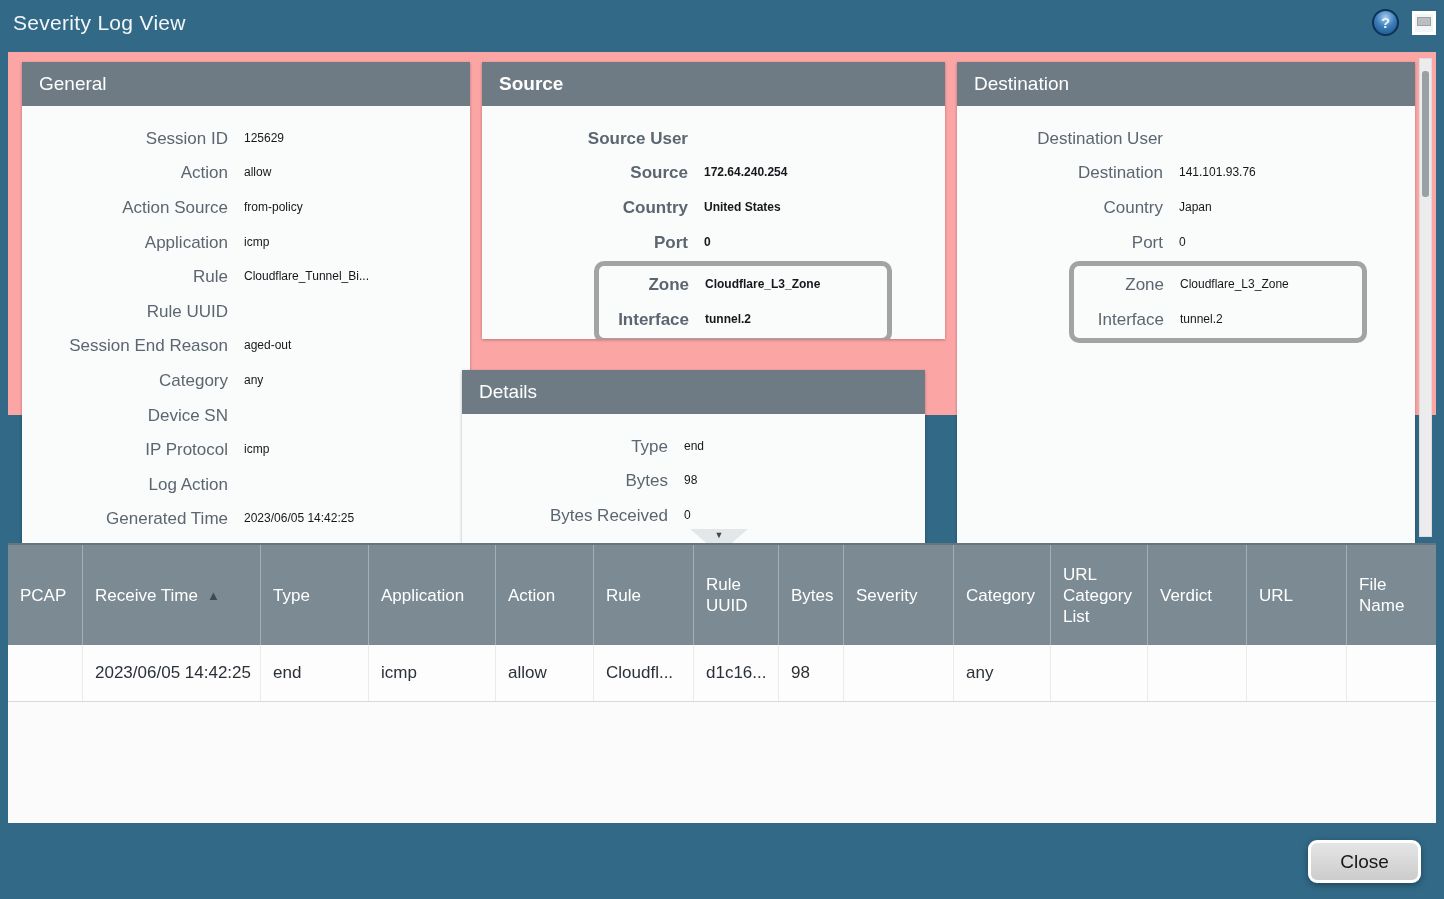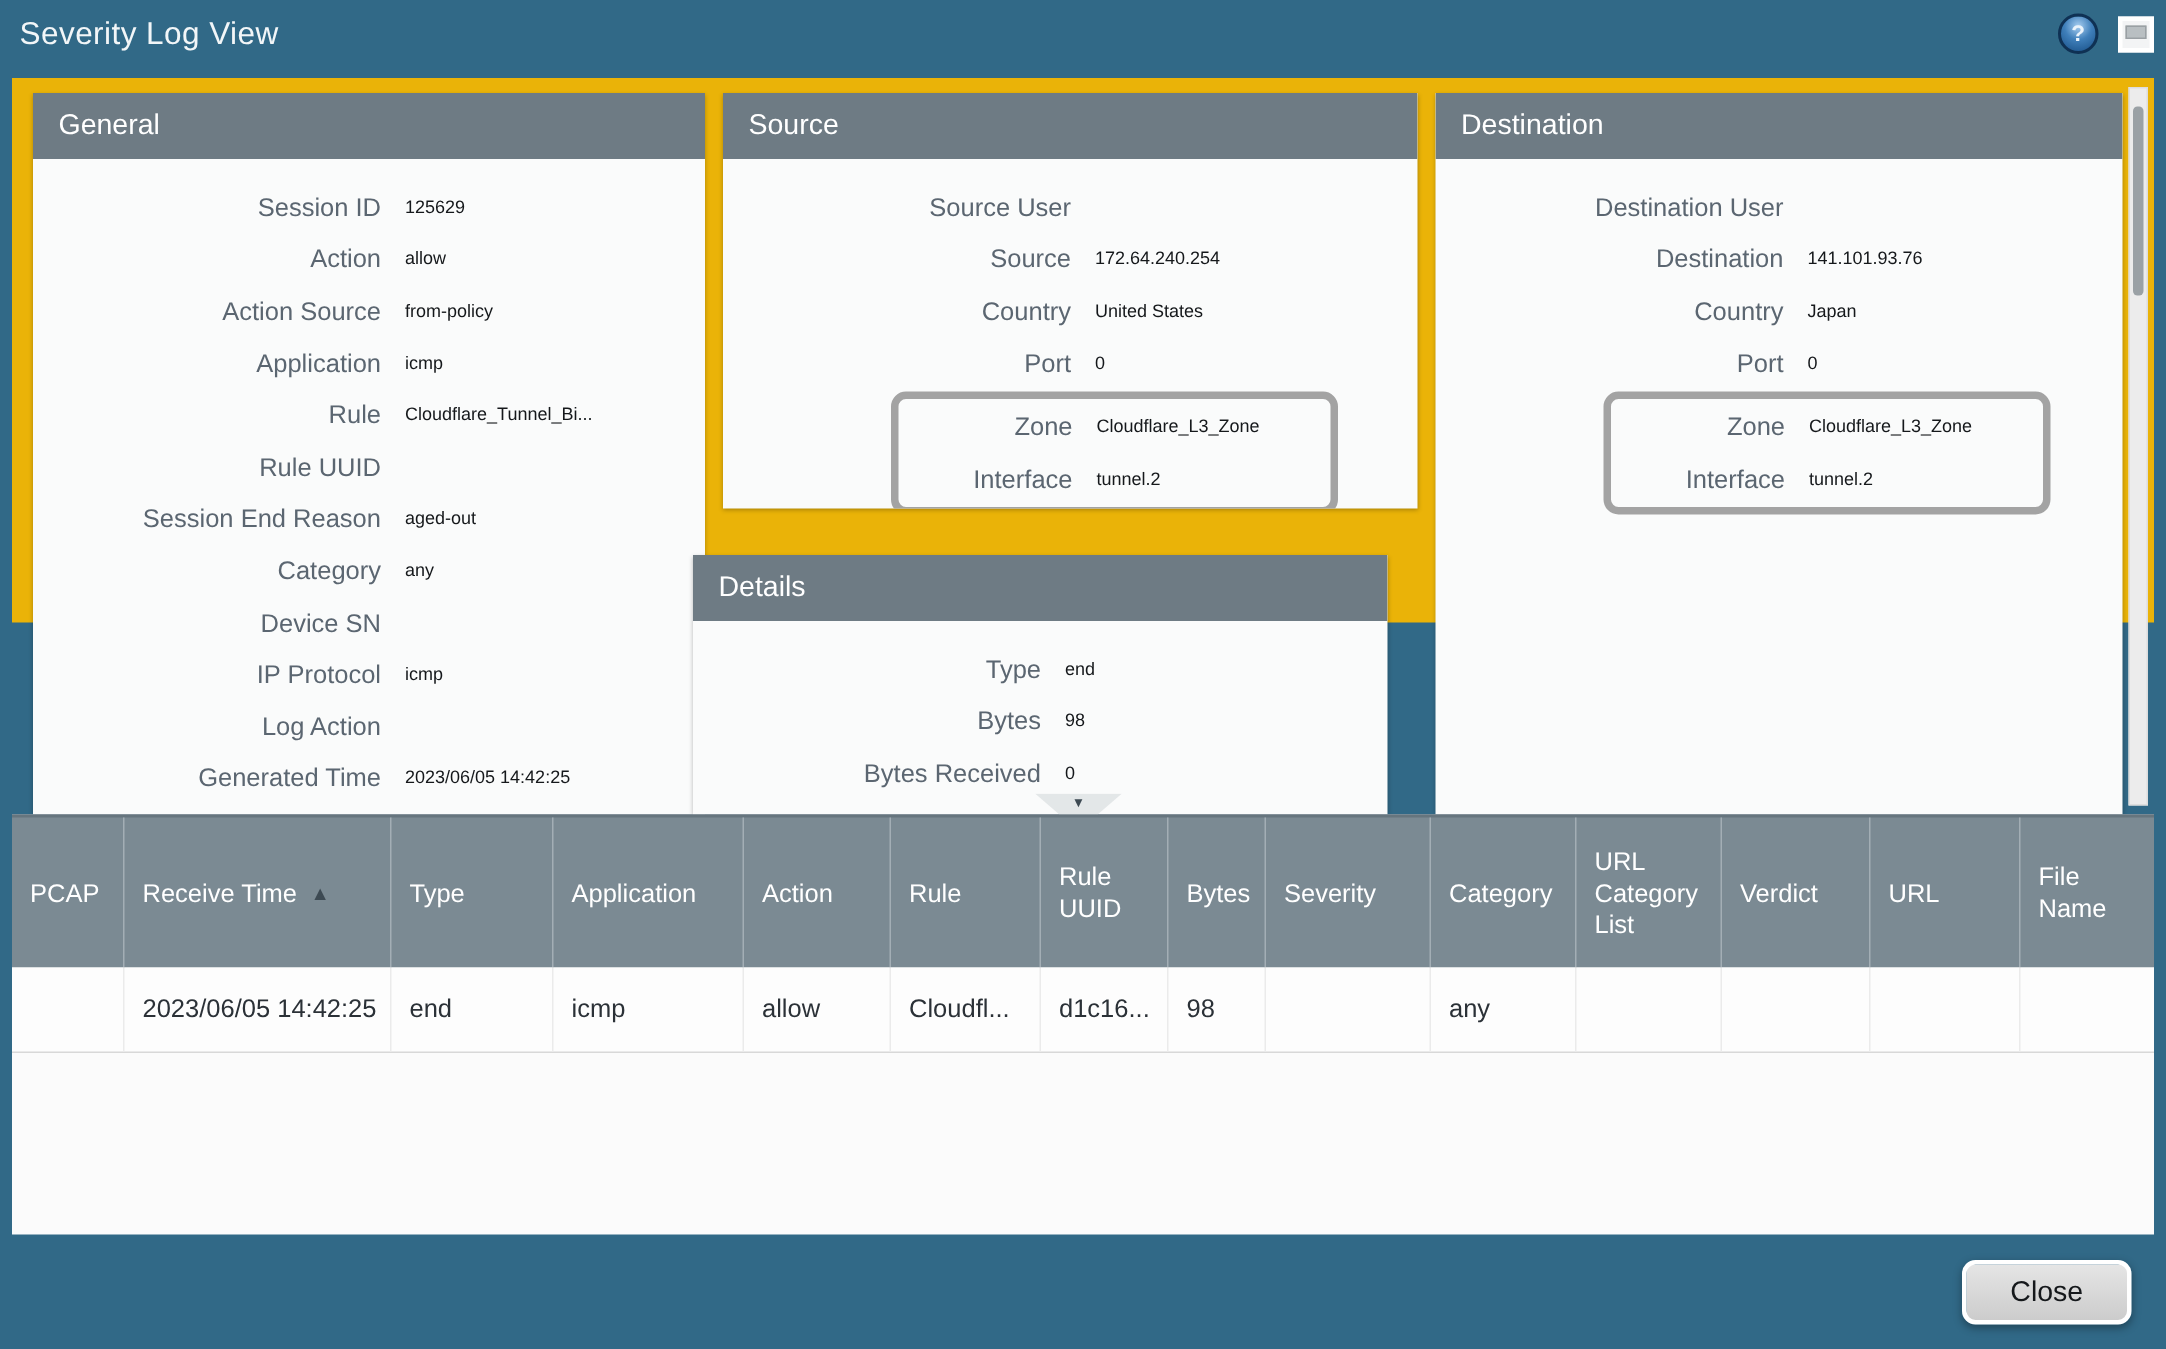--- a/index.html
+++ b/index.html
@@ -25,39 +25,39 @@
     display:flex; align-items:center; justify-content:center;
   }
   .win-icon {
     width:24px; height:24px; border:3px solid #fff; background:#f3f4f5; cursor:pointer;
   }
   .win-inner { margin:3px 2px 0 2px; height:9px; background:#b9bfc2; border:1px solid #9aa0a4; }
 
   
   .top-section {
     position:absolute; left:8px; top:52px; width:1428px; height:363px;
-    background:#eab308;
+    background:#fca5a5;
   }
   .panel { position:absolute; background:#fafbfb; box-shadow:0 1px 3px rgba(0,0,0,.28); }
   .panel-header {
     height:44px; line-height:44px; padding-left:17px;
     background:#6e7b84; color:#fff; font-size:19px;
   }
   .panel-body { padding-top:15px; }
-  .f-row { display:flex; align-items:flex-end;padding-left:26px; }
+  .f-row { display:flex; align-items:flex-end; }
   .f-label {
     width:206px; text-align:right; color:#5b6671; font-size:17px;
     line-height:19px; padding:7.8px 0; flex:0 0 auto;
   }
   .f-value {
     margin-left:16px; color:#15181b; font-size:12px; line-height:19px;
     padding:7.8px 0; max-width:230px;
   }
   .panel-general   { left:14px;  top:10px;  width:448px; height:481px; overflow:hidden; }
-  .panel-source    { left:474px; top:10px;  width:463px; height:277px; overflow:hidden; }
+  .panel-source    { left:474px; top:10px;  width:463px; height:277px; overflow:hidden;font-weight:bold; }
   .panel-details   { left:454px; top:318px; width:463px; height:173px; overflow:hidden; }
   .panel-destination { left:949px; top:10px; width:458px; height:481px; overflow:hidden; }
 
   .red-box {
     margin:2px 0 0 112px; width:298px;
     border:5px solid #a3a3a3; border-radius:10px; padding:1px 0;
   }
   .red-box .f-label { width:90px; }
 
   

